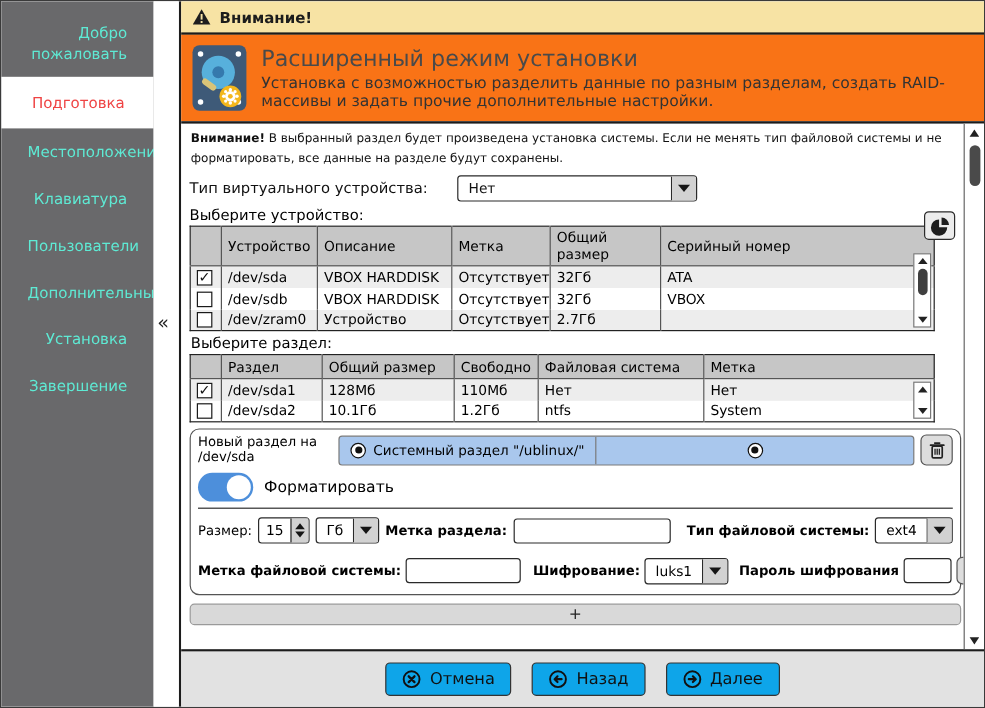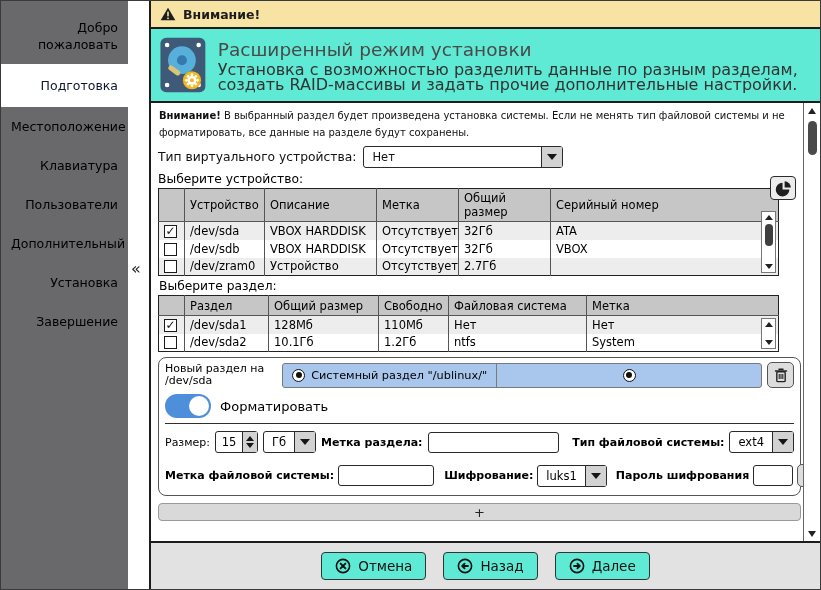--- a/index.html
+++ b/index.html
@@ -15,50 +15,50 @@
   .tb-title { flex:1; text-align:center; font-size:13.5px; font-weight:600; }
   .tb-right { width:220px; display:flex; justify-content:flex-end; align-items:center; gap:24px; }
   .hamb { display:flex; flex-direction:column; gap:3px; }
   .hamb i { display:block; width:18px; height:3px; background:#fff; border-radius:1px; }
   .minb { width:15px; height:3px; background:#fff; border-radius:1px; }
   .closeb { width:22px; height:22px; border-radius:50%; background:#e0605e; display:flex; align-items:center; justify-content:center; }
 
   
   .bodyrow { flex:1; display:flex; min-height:0; }
   .sidebar { width:127px; background:#69696b; padding-top:7px; flex:none; }
-  .side-item { color:#000000; font-size:12.5px; line-height:17px; text-align:right; padding:11px 10px; cursor:default; }
-  .side-item.active { background:#fff; color:#0f172a; padding:13px 10px; }
+  .side-item { color:#5eead4; font-size:12.5px; line-height:17px; text-align:right; padding:11px 22px; cursor:default; }
+  .side-item.active { background:#fff; color:#ef4444; padding:13px 24px; }
   .strip { width:21px; background:#fff; position:relative; flex:none; }
   .collapse { position:absolute; top:258px; left:3px; font-size:16px; color:#222; cursor:default; }
 
   .content { flex:1; display:flex; flex-direction:column; border-left:2px solid #1c1c1c; min-width:0; }
 
   
   .banner { height:28px; flex:none; background:#f7e3a4; border-bottom:2px solid #1c1c1c; display:flex; align-items:center; gap:7px; padding:0 9px; font-size:12.5px; font-weight:bold; color:#1c1c1c; }
 
   
-  .hero { height:72px; flex:none; background:#5eead4; display:flex; align-items:center; gap:11px; padding:4px 10px 4px 8px; }
+  .hero { height:72px; flex:none; background:#f97316; display:flex; align-items:center; gap:11px; padding:4px 10px 4px 8px; }
   .hero-text { min-width:0; }
   .hero-title { font-size:18.5px; color:#4a4a4a; margin-bottom:2px; }
-  .hero-sub { font-size:16px; line-height:15px; color:#333; max-width:620px; }
+  .hero-sub { font-size:13px; line-height:15px; color:#333; max-width:620px; }
 
   
   .scrollwrap { flex:1; border-top:2px solid #1c1c1c; border-bottom:2px solid #1c1c1c; display:flex; overflow:hidden; background:#fff; min-height:0; }
   .scrollbody { flex:1; padding:3px 7px 0 7px; overflow:hidden; min-width:0; }
   .vscroll { width:17px; flex:none; border-left:1.5px solid #666; display:flex; flex-direction:column; align-items:center; background:#fff; }
   .vs-btn { height:15px; width:100%; display:flex; align-items:center; justify-content:center; }
   .tri-up-s { width:0;height:0;border-left:4.5px solid transparent;border-right:4.5px solid transparent;border-bottom:6px solid #222; }
   .tri-dn-s { width:0;height:0;border-left:4.5px solid transparent;border-right:4.5px solid transparent;border-top:6px solid #222; }
   .vs-thumb { width:9px; height:34px; background:#4a4a4a; border-radius:5px; margin-top:3px; }
   .vs-spacer { flex:1; }
 
   .warn-p { font-size:10px; line-height:17px; color:#111; margin:1px 1px 5px 1px; }
   .warn-p b { font-weight:bold; }
 
-  .vd-row { display:flex; align-items:center; gap:7px; font-size:12.3px; color:#111; margin-bottom:4px; }
+  .vd-row { display:flex; align-items:center; gap:25px; font-size:12.3px; color:#111; margin-bottom:4px; }
   .select { display:flex; align-items:stretch; border:1.6px solid #2a2a2a; border-radius:3px; background:#fff; height:22px; }
   .select .val { display:flex; align-items:center; padding:0 8px; font-size:11.5px; }
   .select .dd { width:21px; background:#d2d2d2; border-left:1.6px solid #2a2a2a; display:flex; align-items:center; justify-content:center; border-radius:0 1px 1px 0; }
   .tri-dn { width:0;height:0;border-left:5px solid transparent;border-right:5px solid transparent;border-top:6px solid #151515; }
 
   .dev-label-row { display:flex; justify-content:space-between; align-items:flex-end; font-size:12.3px; margin-bottom:2px; }
   .pie-btn { width:26px; height:24px; border:1.6px solid #2a2a2a; border-radius:4px; background:#ececec; display:flex; align-items:center; justify-content:center; margin-bottom:-14px; position:relative; z-index:2; }
 
   .tbl-wrap { position:relative; width:621px; margin-bottom:2px; }
   table.tbl { border-collapse:collapse; width:100%; border:1.6px solid #222; background:#fff; table-layout:fixed; }
@@ -100,21 +100,21 @@
   .txt { border:1.6px solid #2a2a2a; border-radius:3px; height:21px; background:#fff; font:inherit; font-size:11.5px; padding:0 4px; outline:none; }
   .grow { flex:1; min-width:40px; }
   .panel-row4 { display:flex; align-items:center; gap:4px; font-size:11px; margin-top:11px; }
   .key-btn { width:25px; height:23px; flex:none; border:1.6px solid #555; border-radius:5px; background:#ddd; display:flex; align-items:center; justify-content:center; }
   .nowrap { white-space:nowrap;font-weight:bold; }
 
   .add-btn { margin-top:7px; height:18px; width:643px; background:#d9d9d9; border:1px solid #9a9a9a; border-radius:4px; display:flex; align-items:center; justify-content:center; font-size:13px; color:#222; }
 
   
   .footer { height:46px; flex:none; background:#e2e2e2; display:flex; align-items:center; justify-content:center; gap:17px; }
-  .f-btn { display:flex; gap:7px; background:#5eead4; border:1.7px solid #333; border-radius:4px; padding:5px 13px; font-size:13.5px; color:#111; }
+  .f-btn { display:flex; gap:7px; background:#0ea5e9; border:1.7px solid #333; border-radius:4px; padding:5px 13px; font-size:13.5px; color:#111; }
 </style>
 </head>
 <body>
 
 <div id="app">
 
 
   <div class="bodyrow">
 
     <div class="sidebar">

